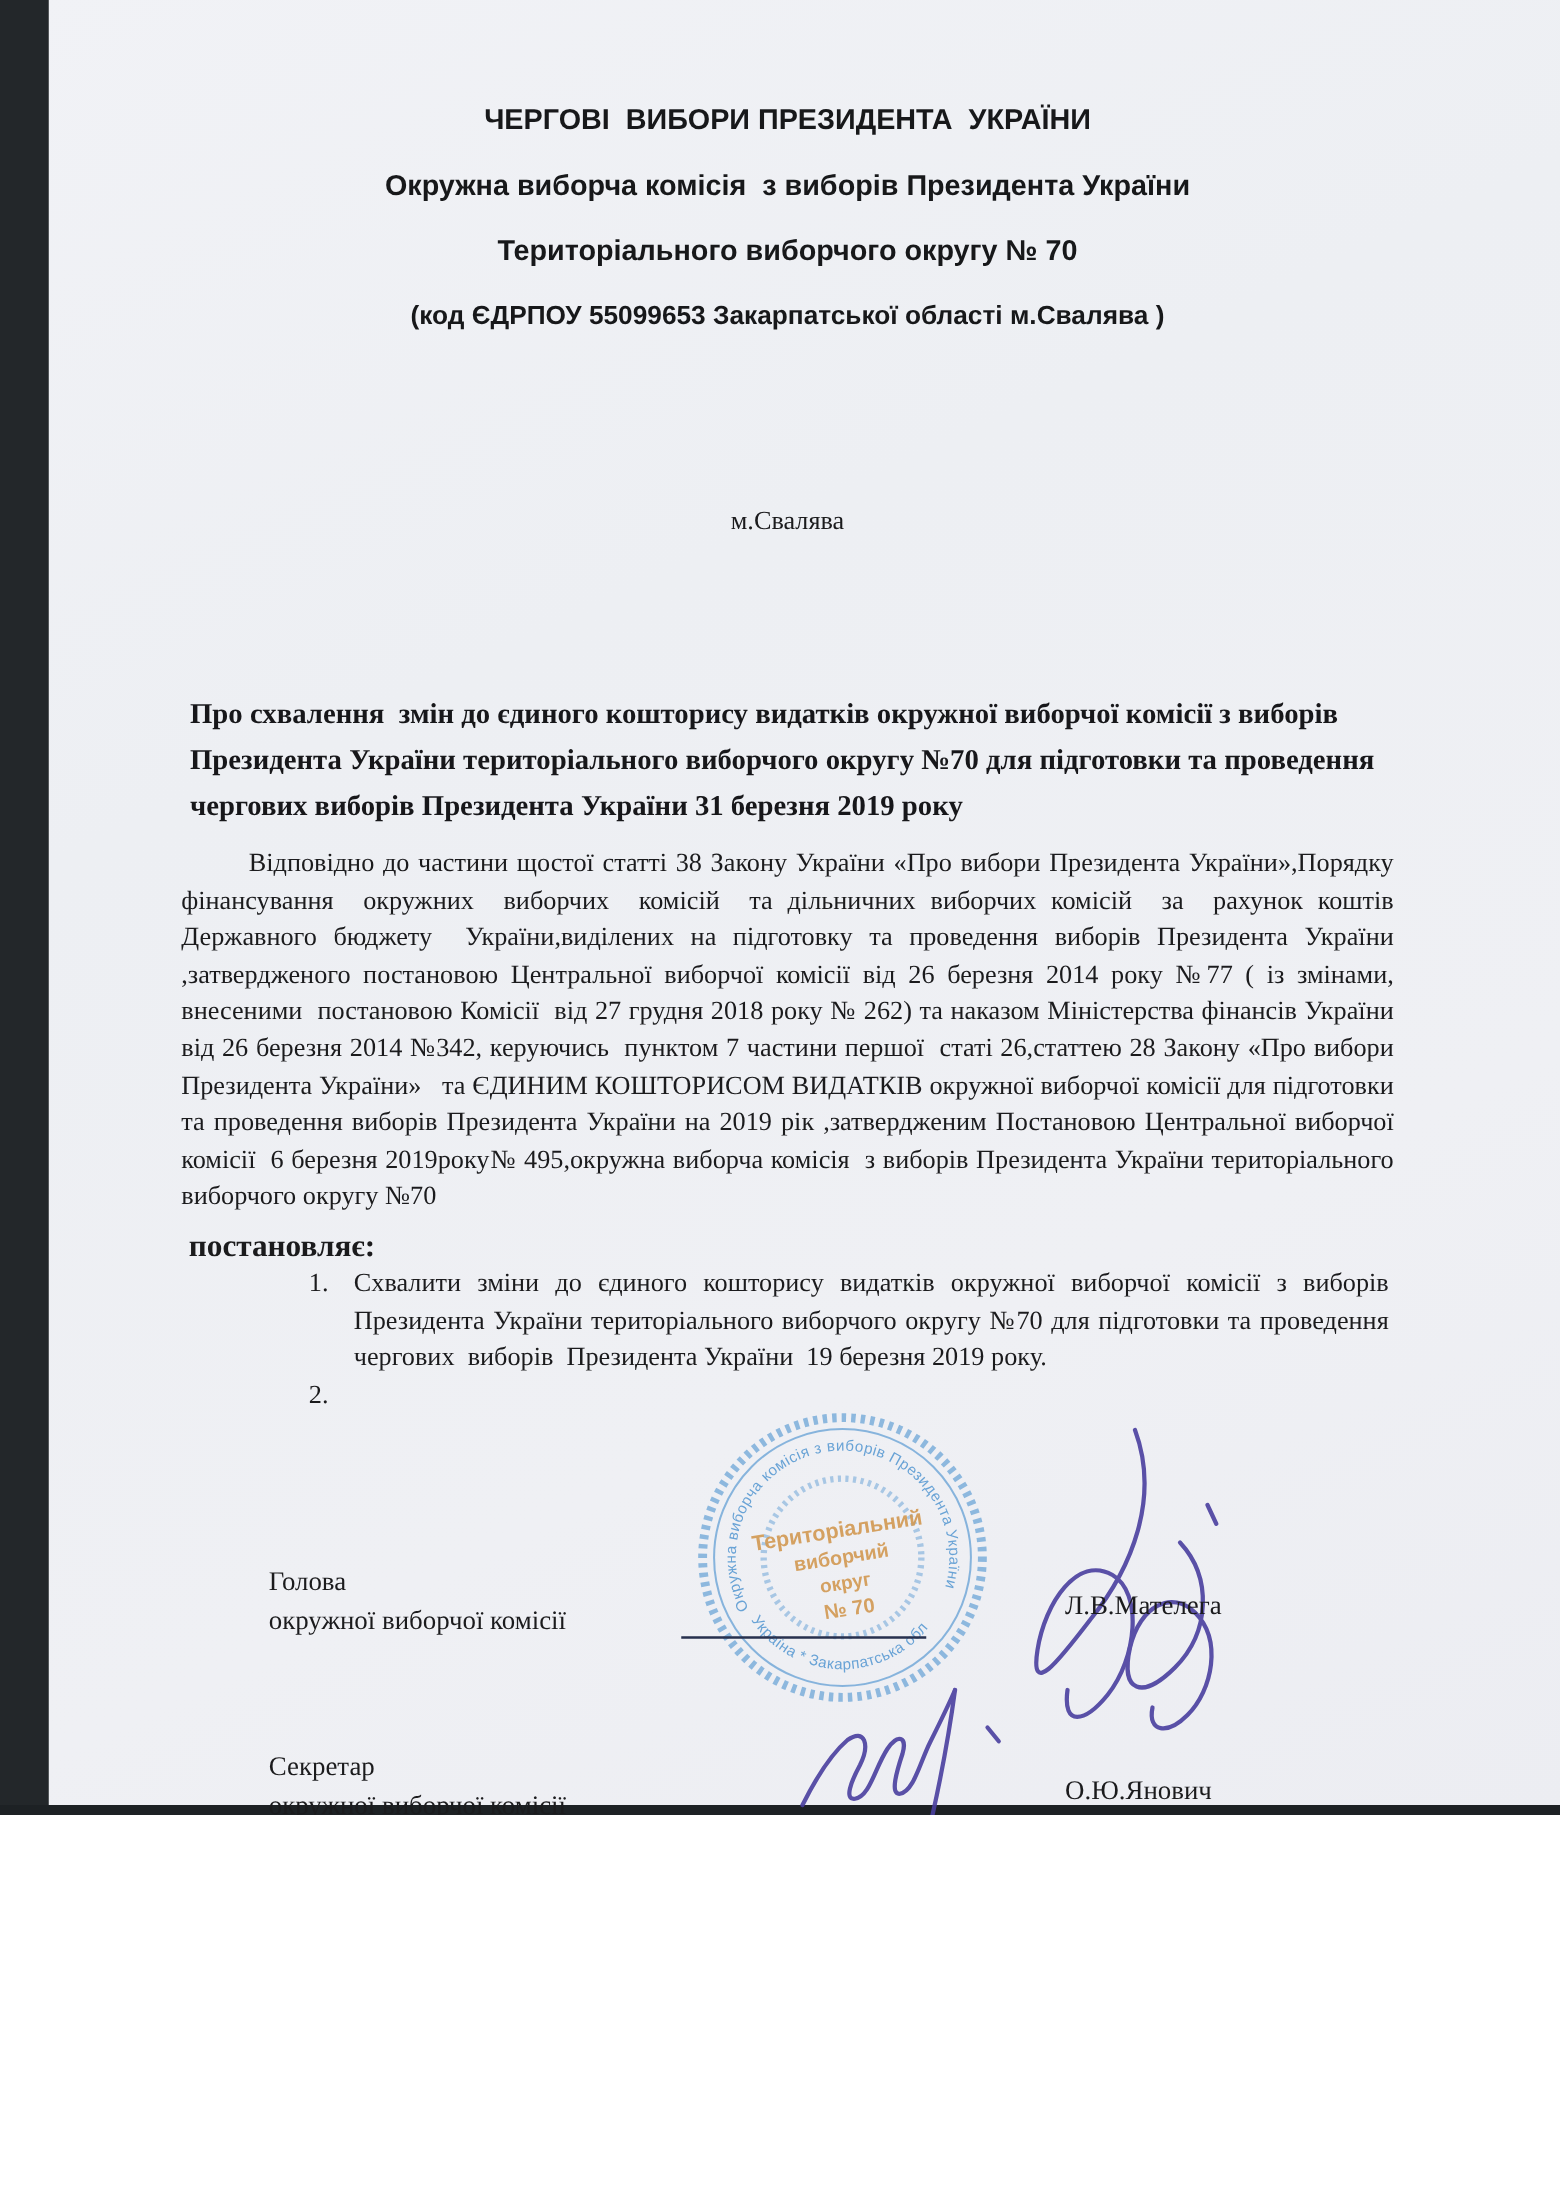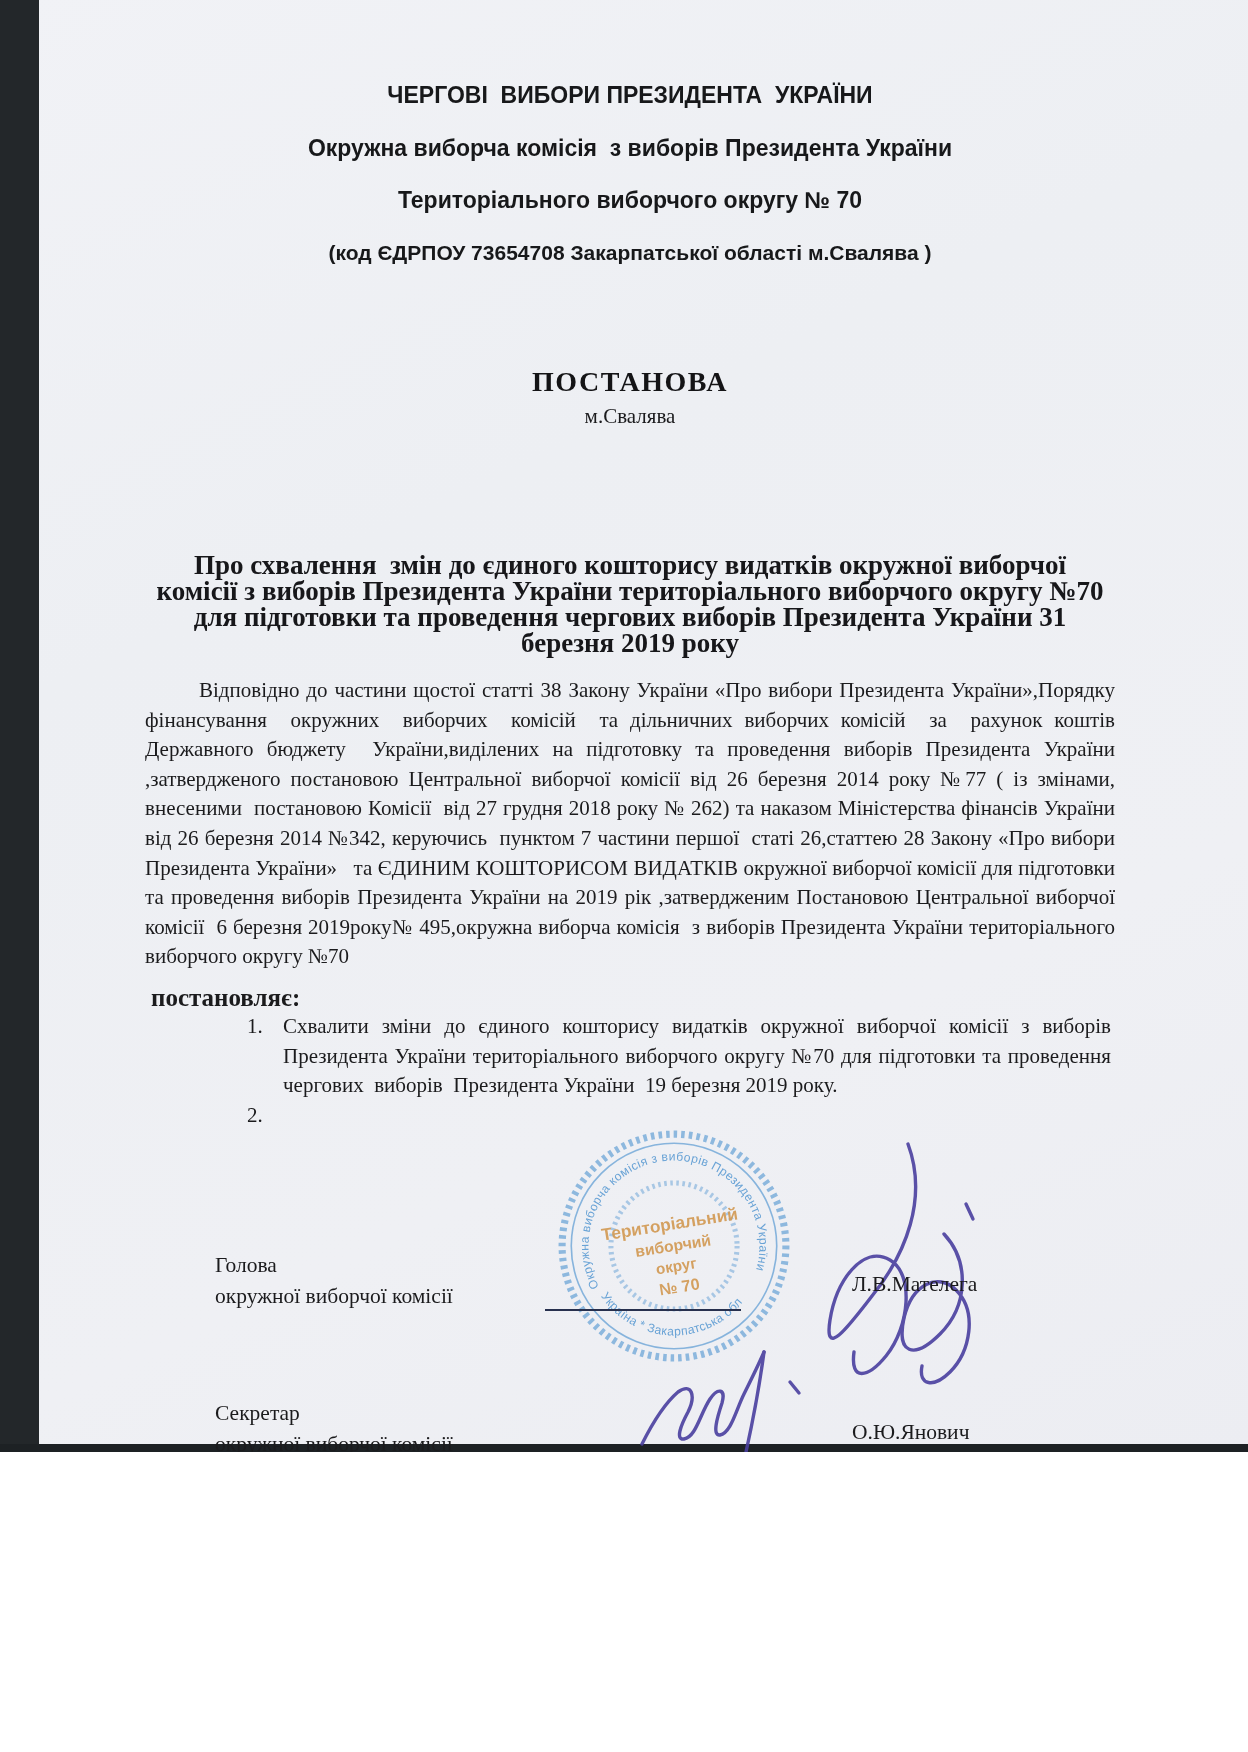--- a/index.html
+++ b/index.html
@@ -25,22 +25,22 @@
   .doc-title{position:absolute;left:145px;top:366px;width:970px;text-align:center;
     font-size:28px;font-weight:bold;letter-spacing:1.5px;color:#141416;}
   .doc-city{position:absolute;left:145px;top:404px;width:970px;text-align:center;
     font-size:21px;}
 
   .date-row{position:absolute;left:145px;top:490px;width:970px;height:30px;font-size:21.5px;}
   .date-row .d-date{position:absolute;left:78px;top:0;}
   .date-row .d-time{position:absolute;left:375px;top:0;}
   .date-row .d-num{position:absolute;left:828px;top:0;}
 
-  .subject{position:absolute;left:152px;top:552px;width:956px;text-align:center;
-    font-size:27px;font-weight:bold;line-height:26px;color:#17171a;}
+  .subject{position:absolute;left:152px;top:552px;width:956px;text-align:left;
+    font-size:23px;font-weight:bold;line-height:37px;color:#17171a;}
 
   .body-par{position:absolute;left:145px;top:676px;width:970px;margin:0;
     font-size:21px;line-height:29.6px;text-align:justify;text-indent:54px;}
 
   .resolves{position:absolute;left:151px;top:984px;font-size:25px;font-weight:bold;}
 
   .list{position:absolute;left:145px;top:1012px;width:970px;font-size:21px;line-height:29.6px;}
   .list .li{display:flex;align-items:flex-start;}
   .list .li-num{width:36px;margin-left:102px;flex:0 0 auto;}
   .list .li-text{flex:1 1 auto;max-width:828px;text-align:justify;}
@@ -64,24 +64,23 @@
 
 <div class="page">
 
   <div class="edge-left"></div>
   <div class="edge-bottom"></div>
 
   <div class="header">
     <div class="h-line pre">ЧЕРГОВІ  ВИБОРИ ПРЕЗИДЕНТА  УКРАЇНИ</div>
     <div class="h-line pre">Окружна виборча комісія  з виборів Президента України</div>
     <div class="h-line pre">Територіального виборчого округу № 70</div>
-    <div class="h-line small pre">(код ЄДРПОУ 73654708 Закарпатської області м.Свалява )</div>
+    <div class="h-line small pre">(код ЄДРПОУ 55099653 Закарпатської області м.Свалява )</div>
   </div>
 
-  <div class="doc-title">ПОСТАНОВА</div>
   <div class="doc-city">м.Свалява</div>
 
 
   <div class="subject pre">Про схвалення  змін до єдиного кошторису видатків окружної виборчої комісії з виборів Президента України територіального виборчого округу №70 для підготовки та проведення чергових виборів Президента України 31 березня 2019 року</div>
 
   <p class="body-par pre">Відповідно до частини щостої статті 38 Закону України «Про вибори Президента України»,Порядку фінансування  окружних  виборчих  комісій  та дільничних виборчих комісій  за  рахунок коштів Державного бюджету  України,виділених на підготовку та проведення виборів Президента України ,затвердженого постановою Центральної виборчої комісії від 26 березня 2014 року №77 ( із змінами, внесеними  постановою Комісії  від 27 грудня 2018 року № 262) та наказом Міністерства фінансів України  від 26 березня 2014 №342, керуючись  пунктом 7 частини першої  статі 26,статтею 28 Закону «Про вибори Президента України»   та ЄДИНИМ КОШТОРИСОМ ВИДАТКІВ окружної виборчої комісії для підготовки та проведення виборів Президента України на 2019 рік ,затвердженим Постановою Центральної виборчої  комісії  6 березня 2019року№ 495,окружна виборча комісія  з виборів Президента України територіального виборчого округу №70</p>
 
   <div class="resolves">постановляє:</div>
 
   <div class="list">

